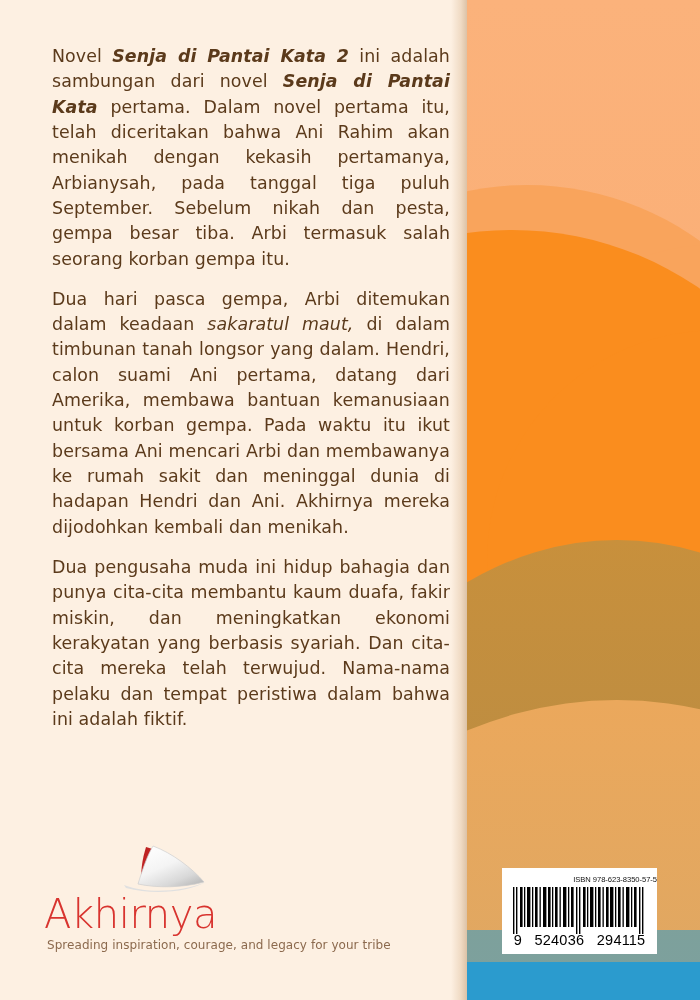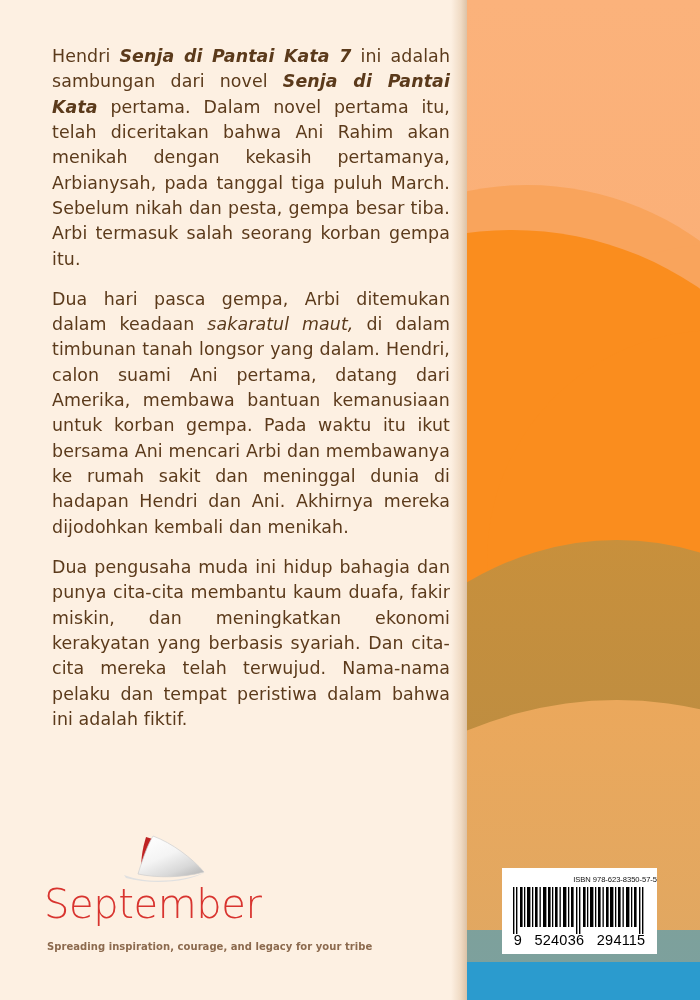--- a/index.html
+++ b/index.html
@@ -85,26 +85,25 @@
     font-family: "DejaVu Sans", "Liberation Sans", sans-serif;
     font-size: 40px;
     font-weight: 300;
     letter-spacing: -0.4px;
     line-height: 1.02;
   }
   #logo-tagline {
     display: block;
     color: #8C6A4E;
     font-family: "DejaVu Sans", "Liberation Sans", sans-serif;
-    font-size: 10px;
+    font-size: 12px;
     letter-spacing: 0.05px;
-    margin-top: 16px;
+    margin-top: 3px;
     margin-left: 3px;
     white-space: nowrap;
-    font-weight: bold;
   }
 
   
   #art-panel {
     position: absolute;
     left: 467px;
     top: 0;
     width: 233px;
     height: 1000px;
     overflow: hidden;
@@ -152,21 +151,21 @@
 </style>
 </head>
 <body>
 
 <div id="cover">
 
   <div id="text-panel">
 
     <div id="blurb">
       <p>
-        <span>Hendri </span><b>Senja di Pantai Kata 7</b><span> ini adalah sambungan dari novel </span><b>Senja di Pantai Kata</b><span> pertama. Dalam novel pertama itu, telah diceritakan bahwa Ani Rahim akan menikah dengan kekasih pertamanya, Arbianysah, pada tanggal tiga puluh March. Sebelum nikah dan pesta, gempa besar tiba. Arbi termasuk salah seorang korban gempa itu.</span>
+        <span>Novel </span><b>Senja di Pantai Kata 2</b><span> ini adalah sambungan dari novel </span><b>Senja di Pantai Kata</b><span> pertama. Dalam novel pertama itu, telah diceritakan bahwa Ani Rahim akan menikah dengan kekasih pertamanya, Arbianysah, pada tanggal tiga puluh September. Sebelum nikah dan pesta, gempa besar tiba. Arbi termasuk salah seorang korban gempa itu.</span>
       </p>
       <p>
         <span>Dua hari pasca gempa, Arbi ditemukan dalam keadaan </span><i>sakaratul maut,</i><span> di dalam timbunan tanah longsor yang dalam. Hendri, calon suami Ani pertama, datang dari Amerika, membawa bantuan kemanusiaan untuk korban gempa. Pada waktu itu ikut bersama Ani mencari Arbi dan membawanya ke rumah sakit dan meninggal dunia di hadapan Hendri dan Ani. Akhirnya mereka dijodohkan kembali dan menikah.</span>
       </p>
       <p>
         <span>Dua pengusaha muda ini hidup bahagia dan punya cita-cita membantu kaum duafa, fakir miskin, dan meningkatkan ekonomi kerakyatan yang berbasis syariah. Dan cita-cita mereka telah terwujud. Nama-nama pelaku dan tempat peristiwa dalam bahwa ini adalah fiktif.</span>
       </p>
     </div>
 
     <div id="publisher">
@@ -186,21 +185,21 @@
             </linearGradient>
           </defs>
 
           <path d="M34 3 C30 16, 28 30, 30 40 C34 33, 40 20, 44 6 Z" fill="url(#sailRed)"></path>
 
           <path d="M41 2 C60 9, 80 24, 92 38 C70 44, 44 44, 26 40 C30 27, 35 12, 41 2 Z" fill="url(#sailSilver)" stroke="#CFCFCF" stroke-width="0.7"></path>
 
           <path d="M12 41 C34 50, 70 48, 94 38 C78 47, 44 52, 14 44 Z" fill="#E0E0E0"></path>
         </svg>
       </div>
-      <span id="logo-word">September</span>
+      <span id="logo-word">Akhirnya</span>
       <span id="logo-tagline">Spreading inspiration, courage, and legacy for your tribe</span>
     </div>
 
     <div id="panel-gutter"></div>
   </div>
 
   <div id="art-panel">
     <svg width="233" height="1000" viewBox="0 0 233 1000" xmlns="http://www.w3.org/2000/svg">
       <defs>
         <linearGradient id="hillFar" x1="0" y1="0" x2="0" y2="1">

